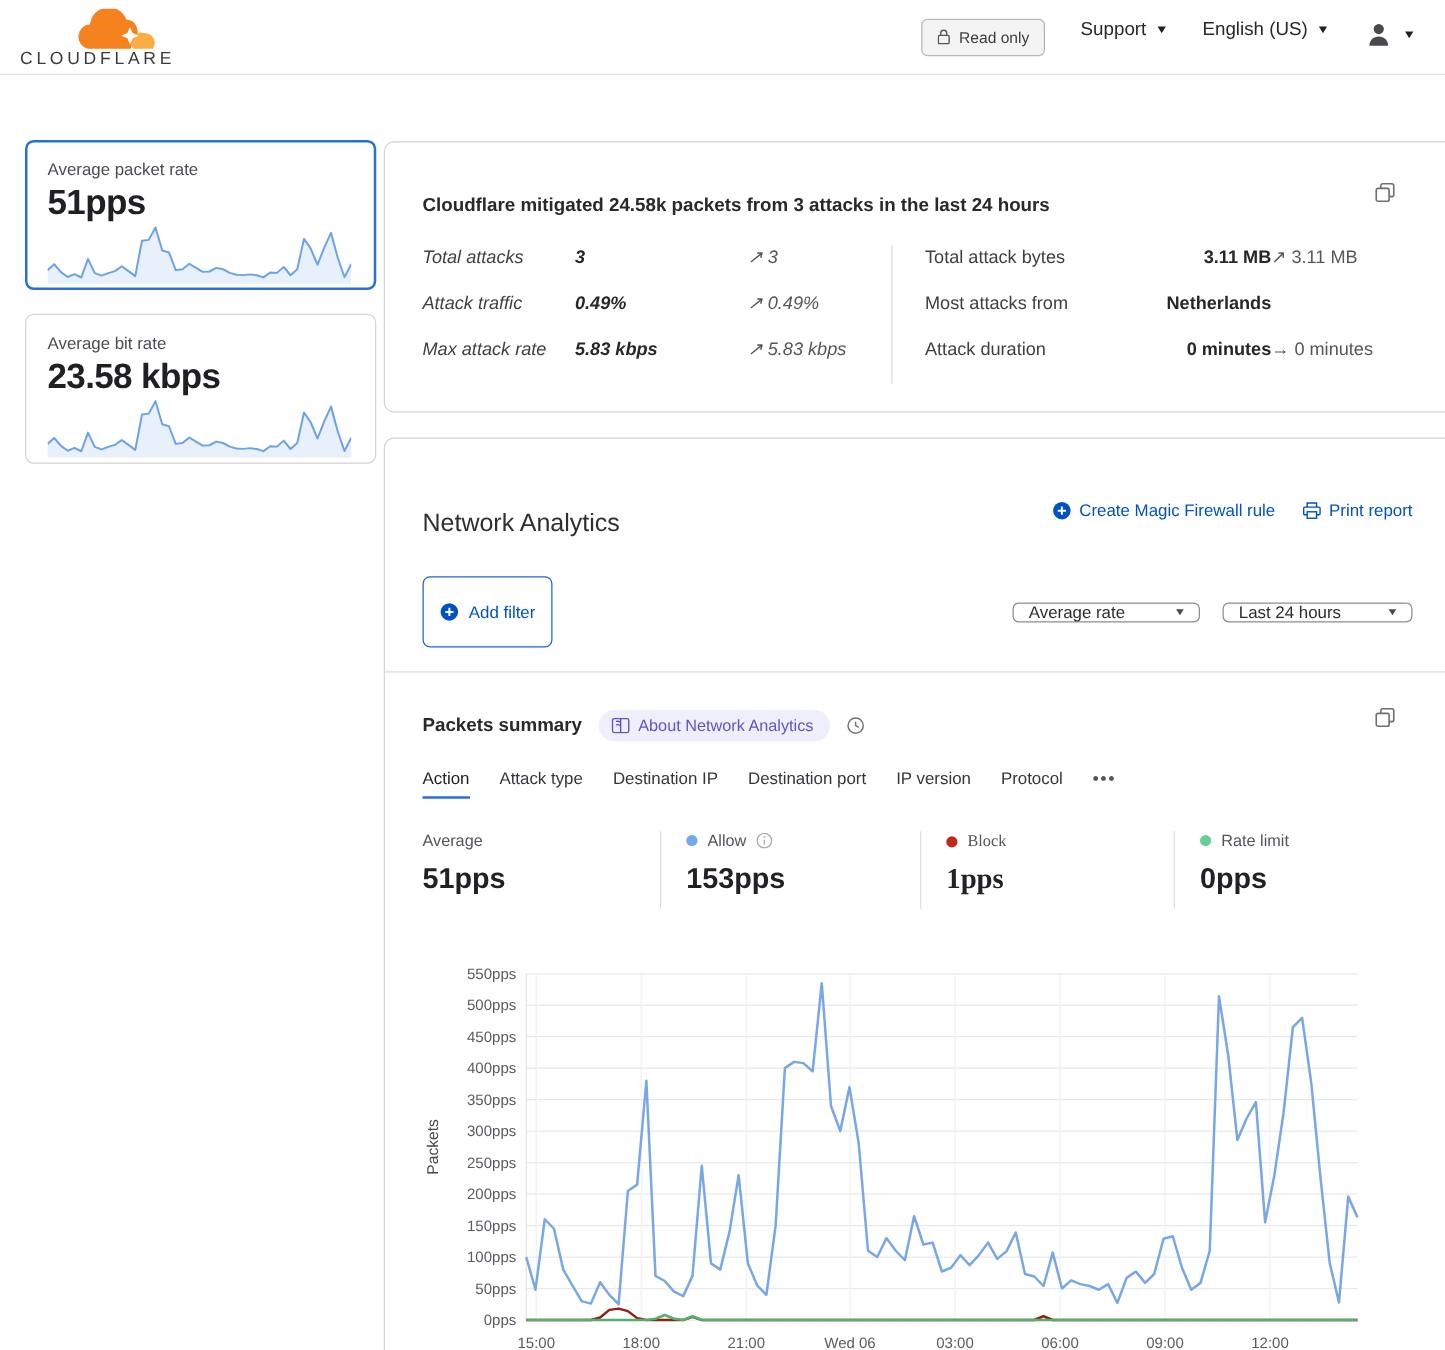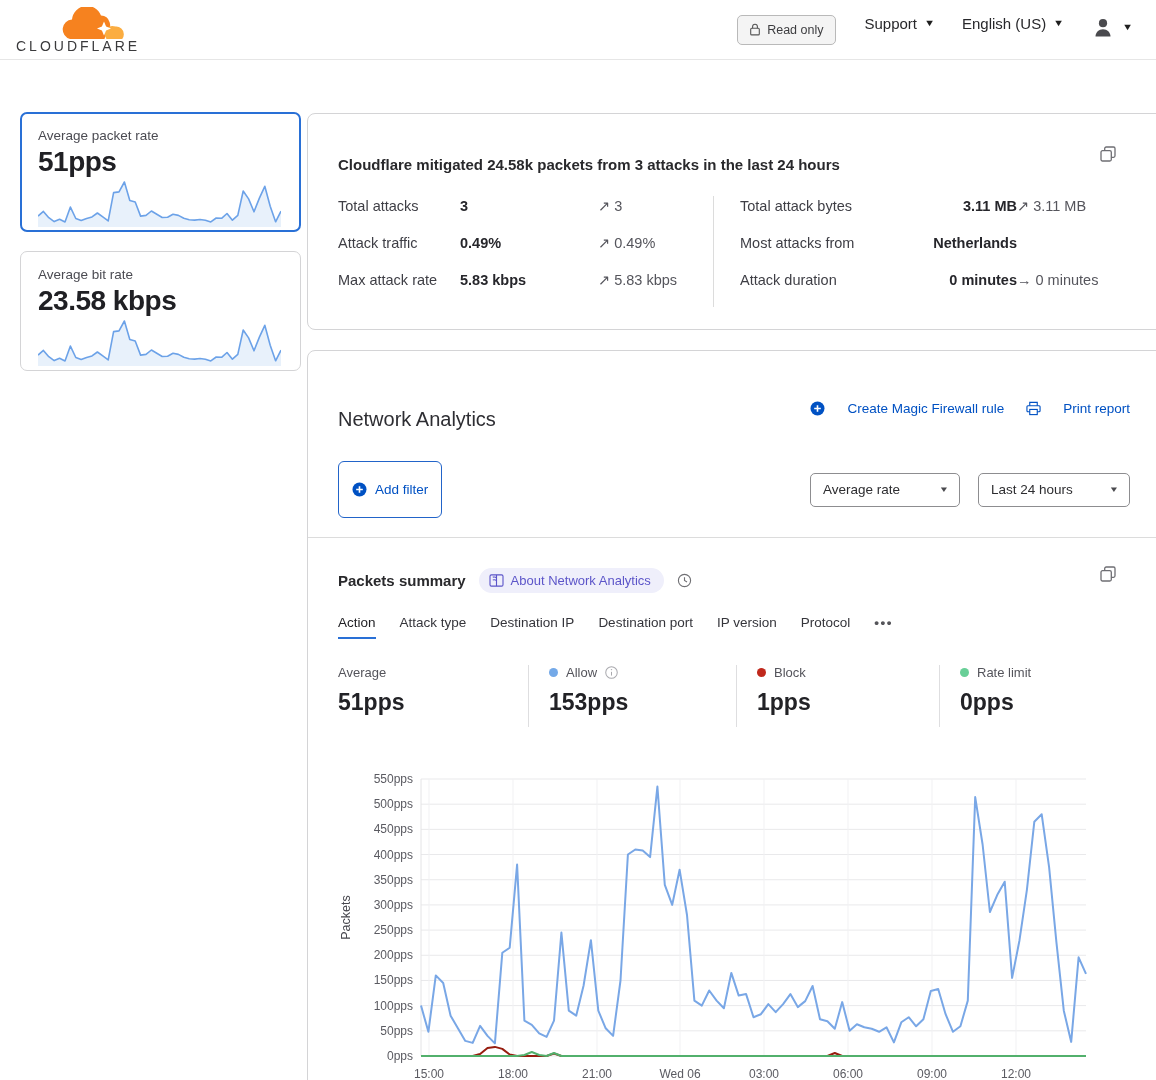--- a/index.html
+++ b/index.html
@@ -26,42 +26,42 @@
   .metric-label { font-size:13.5px; color:#4b4b52; }
   .metric-value { font-size:28px; font-weight:bold; color:#202024; margin-top:3px; letter-spacing:-0.5px; }
 
   
   .main-col { position:absolute; left:307px; top:113px; width:880px; }
   .card { background:#fff; border:1px solid #d4d4d6; border-radius:8px; }
 
   .summary-card { height:217px; padding:30px; position:relative; }
   .sum-title { font-size:15px; font-weight:bold; color:#29292c; }
   .sum-body { display:flex; margin-top:23px; }
-  .sum-left { width:375px; }
+  .sum-left { width:375px;font-style:italic; }
   .sum-right { border-left:1px solid #dcdcdc; padding-left:26px; flex:1; }
   .srow { display:flex; font-size:14.5px; margin-bottom:15px; line-height:1.5; }
   .slabel { width:122px; color:#3e3e45; flex:none; }
   .sval { width:138px; font-weight:bold; color:#26262b; flex:none; }
   .sum-right .slabel { width:120px; }
   .sum-right .sval { width:157px;text-align:right; }
   .strend { color:#55555c; }
   .copy-btn { position:absolute; left:792px; top:32px; cursor:pointer; background:none; border:none; padding:0; }
 
   .analytics-card { margin-top:20px; height:740px; position:relative; }
   .ana-head { padding:44px 30px 0; }
   .ana-title { font-size:20px; color:#2e2e33; font-weight:500; }
   .ana-links { position:absolute; right:56px; top:50px; display:flex; gap:22px; align-items:center; }
-  .link { display:flex; align-items:center; gap:22px; font-size:13.5px; color:#0051c3; cursor:pointer; }
+  .link { display:flex; align-items:center; gap:6px; font-size:13.5px; color:#0051c3; cursor:pointer; }
   .filter-row { display:flex; justify-content:space-between; align-items:center;
     margin-top:30px; padding:0 56px 0 30px; }
   .add-filter-btn { display:flex; align-items:flex-end; gap:8px; border:1.5px solid #2264c9;
     border-radius:6px; background:#fff; padding:20px 13px; font-size:13.5px; color:#0051c3;
     font-family:inherit; cursor:pointer; }
   .selects { display:flex; gap:18px; }
-  .select { border:1px solid #8d8d90; border-radius:5px; height:34px; display:flex;
+  .select { border:1px solid #8d8d90; border-radius:5px; height:16px; display:flex;
     align-items:center; justify-content:space-between; padding:0 11px 0 12px;
     font-size:13.5px; color:#2d2d30; cursor:pointer; background:#fff; }
   .select.metric { width:150px; }
   .select.range { width:152px; }
   .sel-caret { font-size:8px; color:#4a4a4e; transform:scaleX(1.3); }
   .h-divider { border-top:1px solid #dcdcdc; margin-top:19px; }
 
   .packets { padding:30px 30px 0; position:relative; }
   .pk-title-row { display:flex; align-items:center; gap:13px; }
   .pk-title { font-size:15px; font-weight:bold; color:#29292c; }
@@ -274,21 +274,21 @@
               <span class="dot" style="background:#74a9e8"></span>
               <span>Allow</span>
               <svg width="13" height="13" viewBox="0 0 14 14" fill="none" stroke="#a9a9ae" stroke-width="1.1">
                 <circle cx="7" cy="7" r="6.2"></circle>
                 <path d="M7 6.3v4"></path>
                 <circle cx="7" cy="3.9" r="0.8" fill="#a9a9ae" stroke="none"></circle>
               </svg>
             </div>
             <div class="stat-value">153pps</div>
           </div>
-          <div class="stat" style="width: 203px;">
+          <div class="stat" style="width: 203px; font-family: Liberation Serif, serif;">
             <div class="stat-label">
               <span class="dot" style="background:#c0281c"></span>
               <span>Block</span>
             </div>
             <div class="stat-value">1pps</div>
           </div>
           <div class="stat" style="width: 190px; padding-left: 20px;">
             <div class="stat-label">
               <span class="dot" style="background:#68cf97"></span>
               <span>Rate limit</span>

